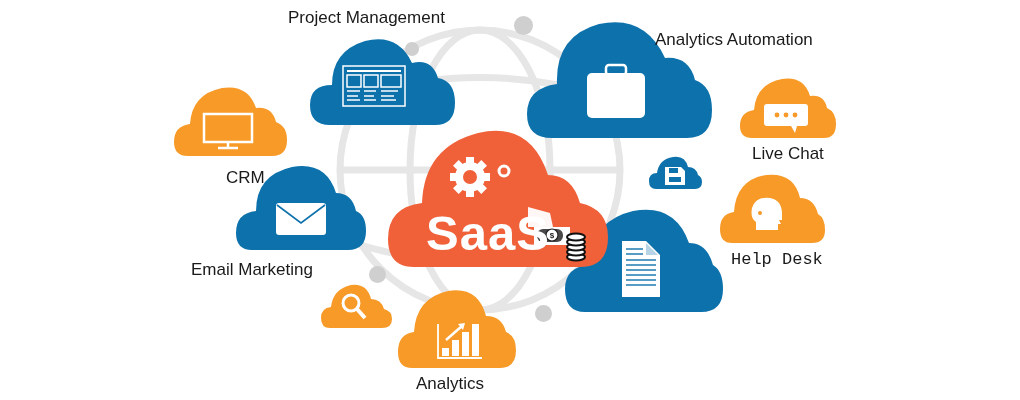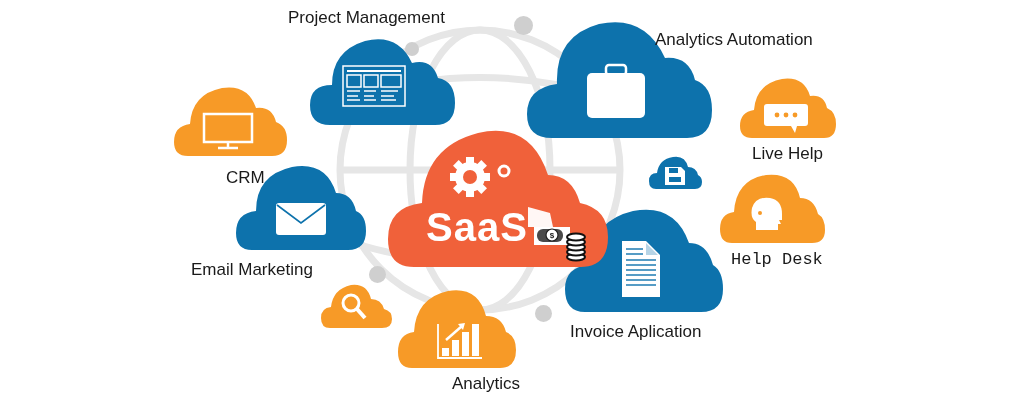--- a/index.html
+++ b/index.html
@@ -3,21 +3,21 @@
 <meta charset="utf-8">
 <style>
   html, body { margin: 0; padding: 0; background: #ffffff; }
   body { width: 1020px; height: 400px; position: relative; overflow: hidden;
          font-family: "Liberation Sans", sans-serif; }
   .stage { position: absolute; left: 0; top: 0; width: 1010px; height: 400px; }
   .label { position: absolute; font-size: 17px; color: #1a1a1a; white-space: nowrap; }
   .cloud { position: absolute; }
   .cloud svg { display: block; width: 100%; height: 100%; }
   .dot { position: absolute; border-radius: 50%; background: #cfcfcf; }
-  .saas-text { position: absolute; color: #fff; font-weight: bold; font-size: 40px;
+  .saas-text { position: absolute; color: #fff; font-weight: bold; font-size: 49px;
                font-family: "Liberation Sans", sans-serif; letter-spacing: 1px; }
 </style>
 </head>
 <body>
 
 <div class="stage">
 
   <svg style="position:absolute;left:0;top:0" width="1020" height="400" viewBox="0 0 1020 400">
     <g fill="none" stroke="#e6e6e6" stroke-width="7">
       <ellipse cx="480" cy="170" rx="140" ry="140"></ellipse>
@@ -83,21 +83,21 @@
     <svg viewBox="0 0 96 62">
       <path fill="#f79a27" d="M12 62 Q0 62 0 50 Q0 36 14 34 Q16 8 42 3 Q64 0 70 20 Q84 18 87 32 Q96 36 96 48 Q96 62 84 62 Z"></path>
       <g>
         <path fill="#fff" d="M27 28 h38 a3 3 0 0 1 3 3 v16 a3 3 0 0 1 -3 3 h-8 l-2 7 l-4 -7 h-24 a3 3 0 0 1 -3 -3 v-16 a3 3 0 0 1 3 -3 z"></path>
         <circle cx="37" cy="39" r="2.4" fill="#f79a27"></circle>
         <circle cx="46" cy="39" r="2.4" fill="#f79a27"></circle>
         <circle cx="55" cy="39" r="2.4" fill="#f79a27"></circle>
       </g>
     </svg>
   </div>
-  <div class="label" style="left:752px;top:144px;">Live Help</div>
+  <div class="label" style="left:752px;top:144px;">Live Chat</div>
 
   <div class="cloud" style="left:649px;top:155px;width:53px;height:34px;">
     <svg viewBox="0 0 53 34">
       <path fill="#0d72ac" d="M7 34 Q0 34 0 26 Q0 18 8 18 Q10 4 24 2 Q36 0 39 12 Q47 12 49 20 Q53 22 53 27 Q53 34 46 34 Z"></path>
       <g>
         <path fill="#fff" d="M16 12 h16 l4 4 v14 h-20 z"></path>
         <rect x="20" y="22" width="12" height="5" fill="#0d72ac"></rect>
         <rect x="20" y="13" width="9" height="5" fill="#0d72ac"></rect>
       </g>
     </svg>
@@ -135,21 +135,20 @@
           <line x1="61" y1="53" x2="91" y2="53"></line>
           <line x1="61" y1="58" x2="91" y2="58"></line>
           <line x1="61" y1="63" x2="91" y2="63"></line>
           <line x1="61" y1="68" x2="91" y2="68"></line>
           <line x1="61" y1="73" x2="91" y2="73"></line>
           <line x1="61" y1="78" x2="91" y2="78"></line>
         </g>
       </g>
     </svg>
   </div>
-  <div class="label" style="left:570px;top:322px;">Invoice Aplication</div>
 
   <div class="cloud" style="left:321px;top:283px;width:71px;height:45px;">
     <svg viewBox="0 0 71 45">
       <path fill="#f79a27" d="M9 45 Q0 45 0 35 Q0 25 10 24 Q12 6 30 2 Q46 0 50 16 Q60 16 63 26 Q71 28 71 36 Q71 45 61 45 Z"></path>
       <g fill="none" stroke="#fff" stroke-width="3">
         <circle cx="30" cy="20" r="8"></circle>
         <line x1="36" y1="26" x2="44" y2="35" stroke-width="4"></line>
       </g>
     </svg>
   </div>
@@ -161,21 +160,21 @@
         <rect x="44" y="60" width="7" height="8"></rect>
         <rect x="54" y="52" width="7" height="16"></rect>
         <rect x="64" y="44" width="7" height="24"></rect>
         <rect x="74" y="36" width="7" height="32"></rect>
         <path d="M40 36 v34 h44" fill="none" stroke="#fff" stroke-width="1.8"></path>
         <path d="M48 52 L64 38" stroke="#fff" stroke-width="2.5"></path>
         <path d="M60 36 l7 -1 l-2 7 z"></path>
       </g>
     </svg>
   </div>
-  <div class="label" style="left:416px;top:374px;margin-left:36px;">Analytics</div>
+  <div class="label" style="left:416px;top:374px;">Analytics</div>
 
   <div class="cloud" style="left:388px;top:127px;width:220px;height:140px;">
     <svg viewBox="0 0 220 140">
       <path fill="#f0613a" d="M26 140 Q0 140 0 112 Q0 80 34 76 Q36 20 90 6 Q142 -6 160 48 Q184 48 192 76 Q220 82 220 110 Q220 140 192 140 Z"></path>
 
       <g transform="translate(82 50)">
         <circle r="15" fill="#fff"></circle>
         <g fill="#fff">
           <rect x="-4" y="-20" width="8" height="8"></rect>
           <rect x="-4" y="12" width="8" height="8"></rect>

